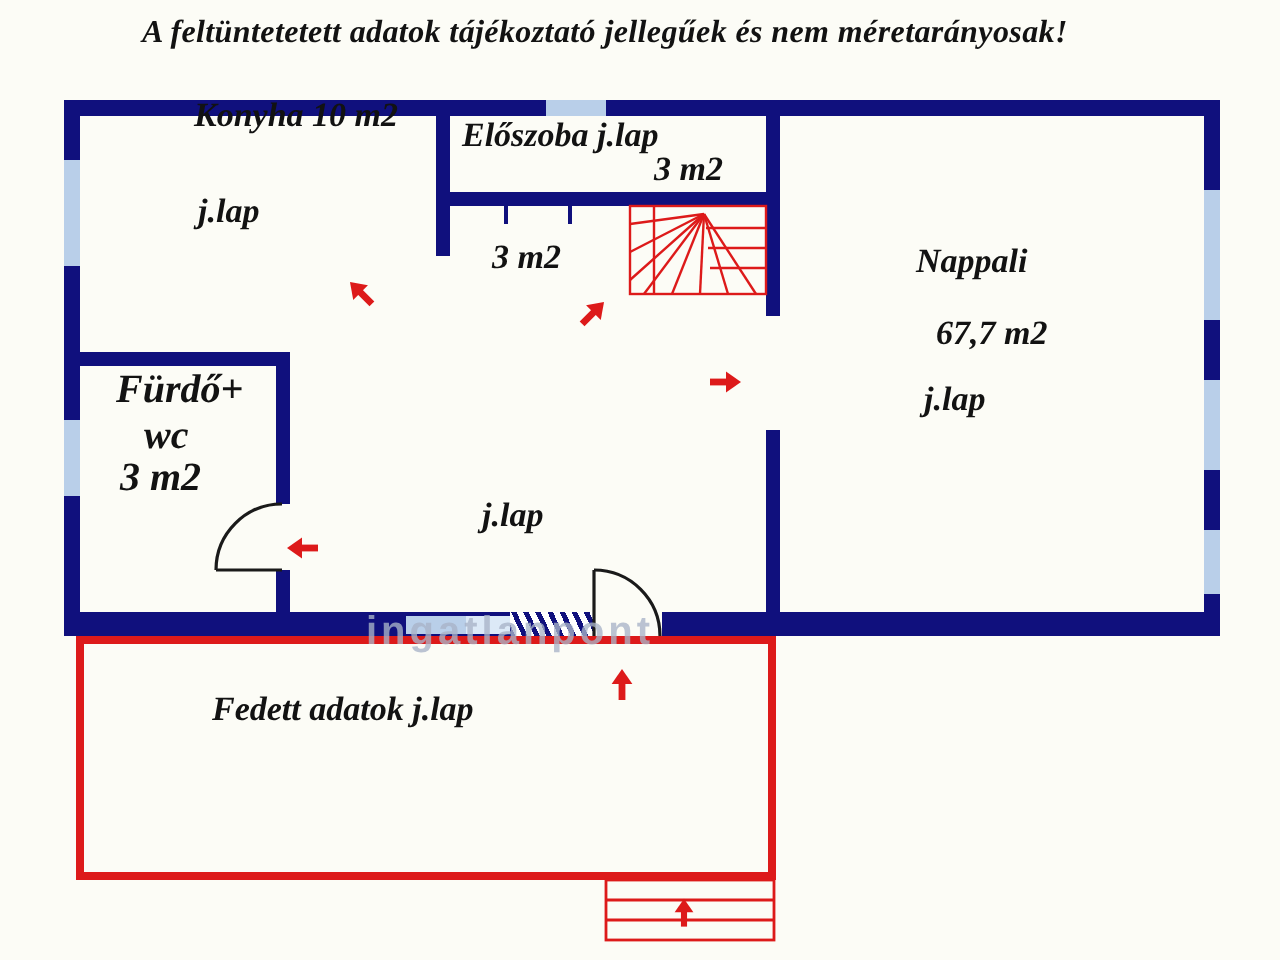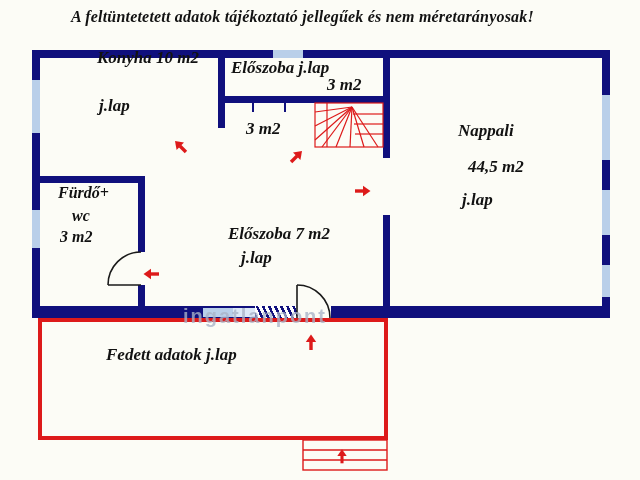--- a/index.html
+++ b/index.html
@@ -5,21 +5,21 @@
   html,body{margin:0;padding:0;}
   body{width:640px;height:480px;background:var(--bg,#fcfcf6);font-family:"Liberation Serif",serif;}
   #screen{position:relative;width:640px;height:480px;overflow:hidden;background:var(--bg,#fcfcf6);}
   .title{position:absolute;left:34px;top:8px;font-size:16px;font-weight:bold;font-style:italic;color:var(--text,#111);white-space:nowrap;letter-spacing:.2px;margin-left:37px;}
   .wall{position:absolute;background:var(--wall,#10107d);}
   .win{position:absolute;background:var(--window,#b9cfe9);}
   .winlite{position:absolute;background:#dce9f7;}
   .hatch{position:absolute;background:repeating-linear-gradient(65deg,var(--wall,#10107d) 0px,var(--wall,#10107d) 2.5px,#ffffff 2.5px,#ffffff 5.5px);}
   .opening{position:absolute;background:var(--bg,#fcfcf6);}
   .label{position:absolute;font-weight:bold;font-style:italic;color:var(--text,#111);font-size:17px;white-space:nowrap;}
-  .label.sm{font-size:16px;}
+  .label.sm{font-size:20px;}
   .terrace{position:absolute;left:38px;top:318px;width:350px;height:122px;border:4px solid var(--red,#d51d1d);box-sizing:border-box;}
   .watermark{position:absolute;left:183px;top:305px;font-family:"Liberation Sans",sans-serif;font-weight:bold;font-size:20px;letter-spacing:2px;color:var(--watermark,#aab4c6);opacity:.78;z-index:9;}
   svg.overlay{position:absolute;left:0;top:0;z-index:8;pointer-events:none;}
   .stairs line,.stairs rect{stroke:var(--red,#d51d1d);stroke-width:1.2;fill:none;}
   .steps line,.steps rect{stroke:var(--red,#d51d1d);stroke-width:1.4;fill:none;}
   .door path,.door line{stroke:#1a1a1a;stroke-width:1.6;fill:none;}
   .arrow rect,.arrow polygon{fill:var(--red,#e01515);stroke:none;}
   .tick{position:absolute;width:2px;height:9px;background:var(--wall,#10107d);}
 </style>
 </head>
@@ -111,24 +111,23 @@
         <polygon points="-5.2,-1 5.2,-1 0,-8.5"></polygon>
     </g>
   </svg>
 
   <div class="label" style="left:97px;top:48px;">Konyha 10 m2</div>
   <div class="label" style="left:99px;top:96px;">j.lap</div>
   <div class="label" style="left:231px;top:58px;">Előszoba j.lap</div>
   <div class="label" style="left:327px;top:75px;">3 m2</div>
   <div class="label" style="left:246px;top:119px;">3 m2</div>
   <div class="label" style="left:458px;top:121px;">Nappali</div>
-  <div class="label" style="left:468px;top:157px;">44,5 m2</div>
+  <div class="label" style="left:468px;top:157px;">67,7 m2</div>
   <div class="label" style="left:462px;top:190px;">j.lap</div>
   <div class="label sm" style="left:58px;top:184px;">Fürdő+</div>
   <div class="label sm" style="left:72px;top:207px;font-style:italic;">wc</div>
   <div class="label sm" style="left:60px;top:228px;">3 m2</div>
-  <div class="label" style="left:228px;top:224px;">Előszoba 7 m2</div>
   <div class="label" style="left:241px;top:248px;">j.lap</div>
   <div class="label" style="left:106px;top:345px;">Fedett adatok j.lap</div>
 
   <div class="watermark">ingatlanpont</div>
 
 </div>
 
 </body></html>

